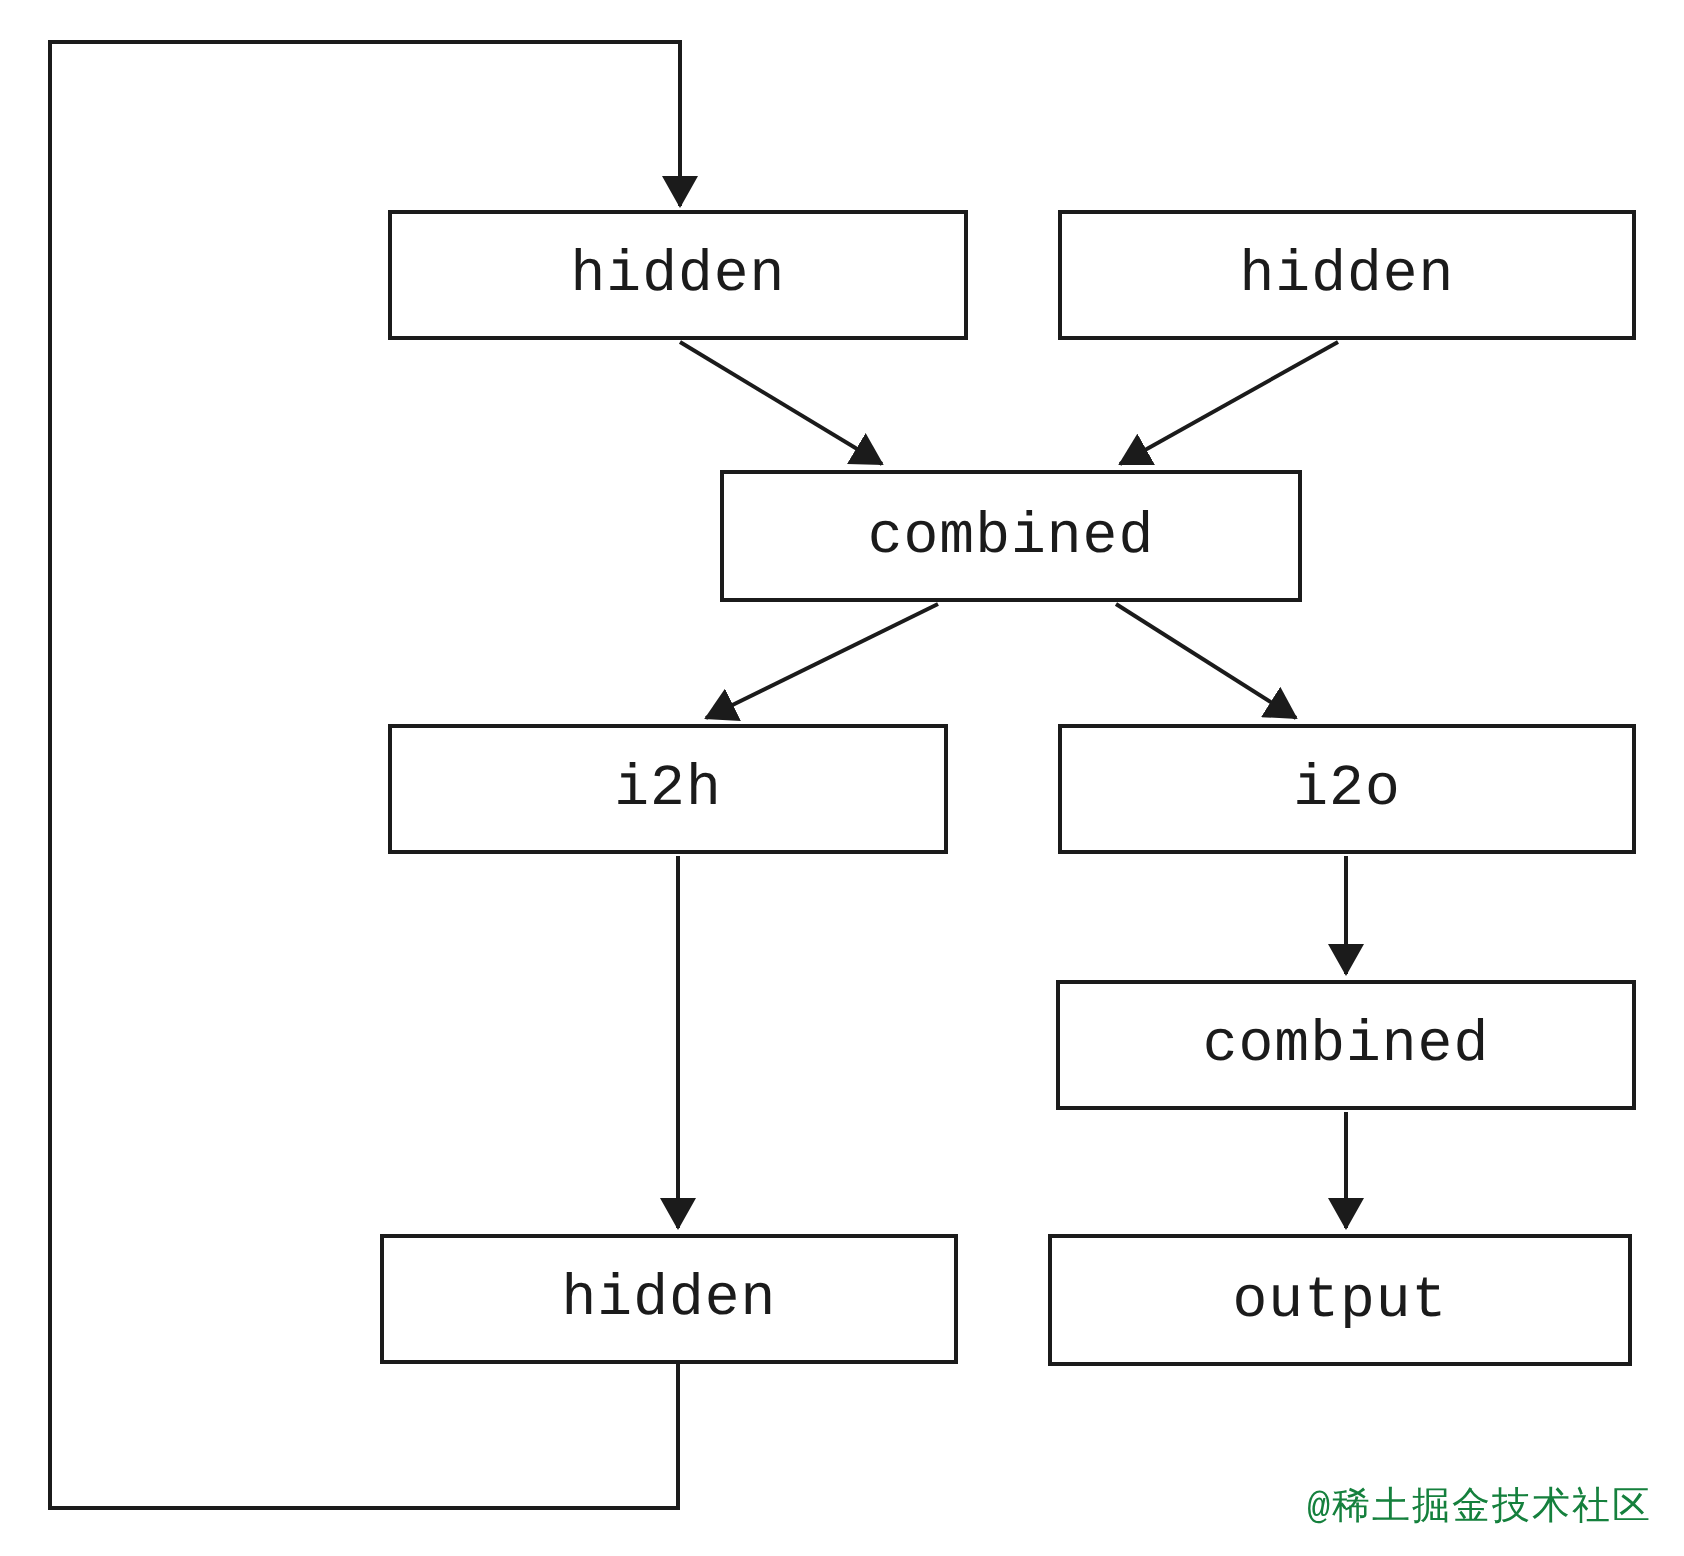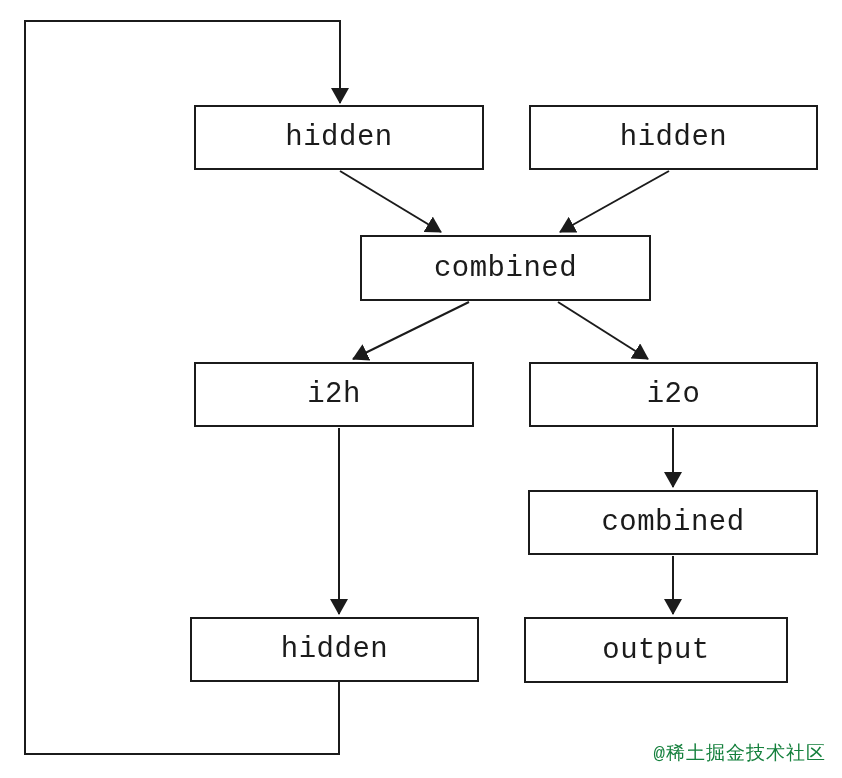--- a/index.html
+++ b/index.html
@@ -99,19 +99,19 @@
   </div>
 
   <div class="node" style="left:528px; top:490px; width:290px; height:65px;">
     <span>combined</span>
   </div>
 
   <div class="node" style="left:190px; top:617px; width:289px; height:65px;">
     <span>hidden</span>
   </div>
 
-  <div class="node" style="left:524px; top:617px; width:264px; height:66px;">
+  <div class="node" style="left:524px; top:617px; width:292px; height:66px;">
     <span>output</span>
   </div>
 
   <div class="watermark">@稀土掘金技术社区</div>
 
 </div>
 
 </body></html>

